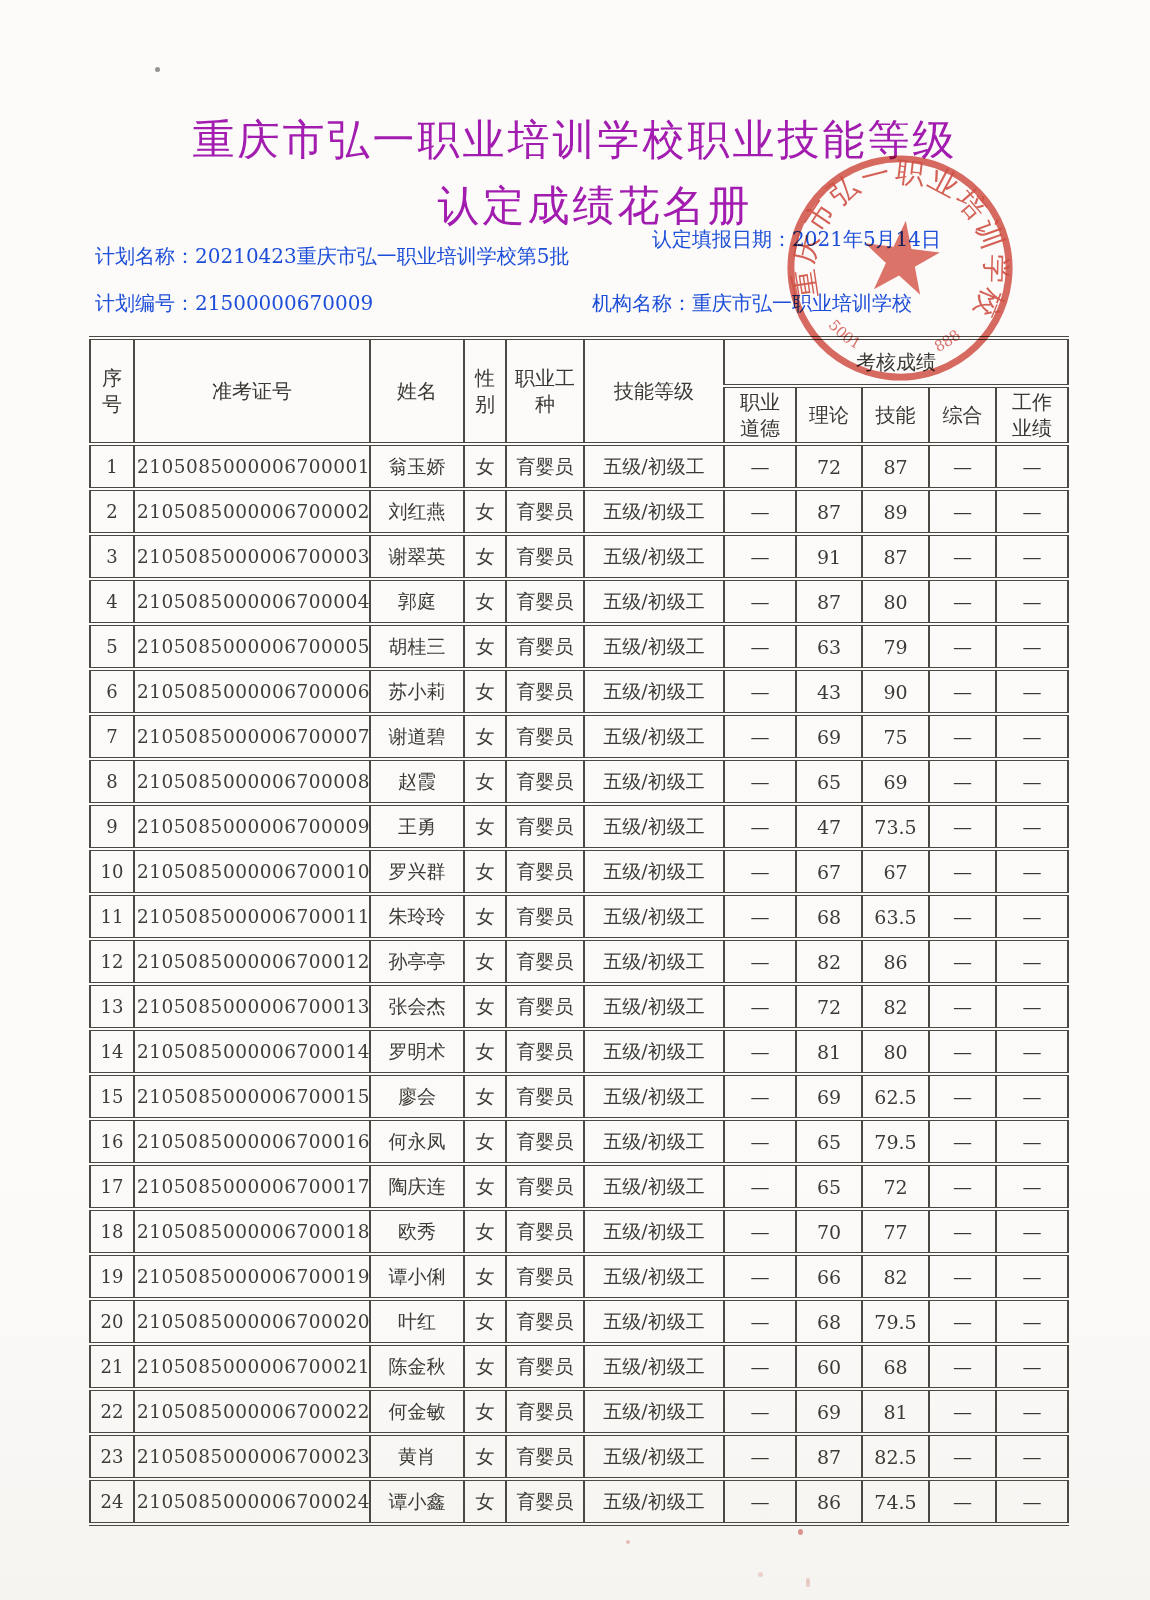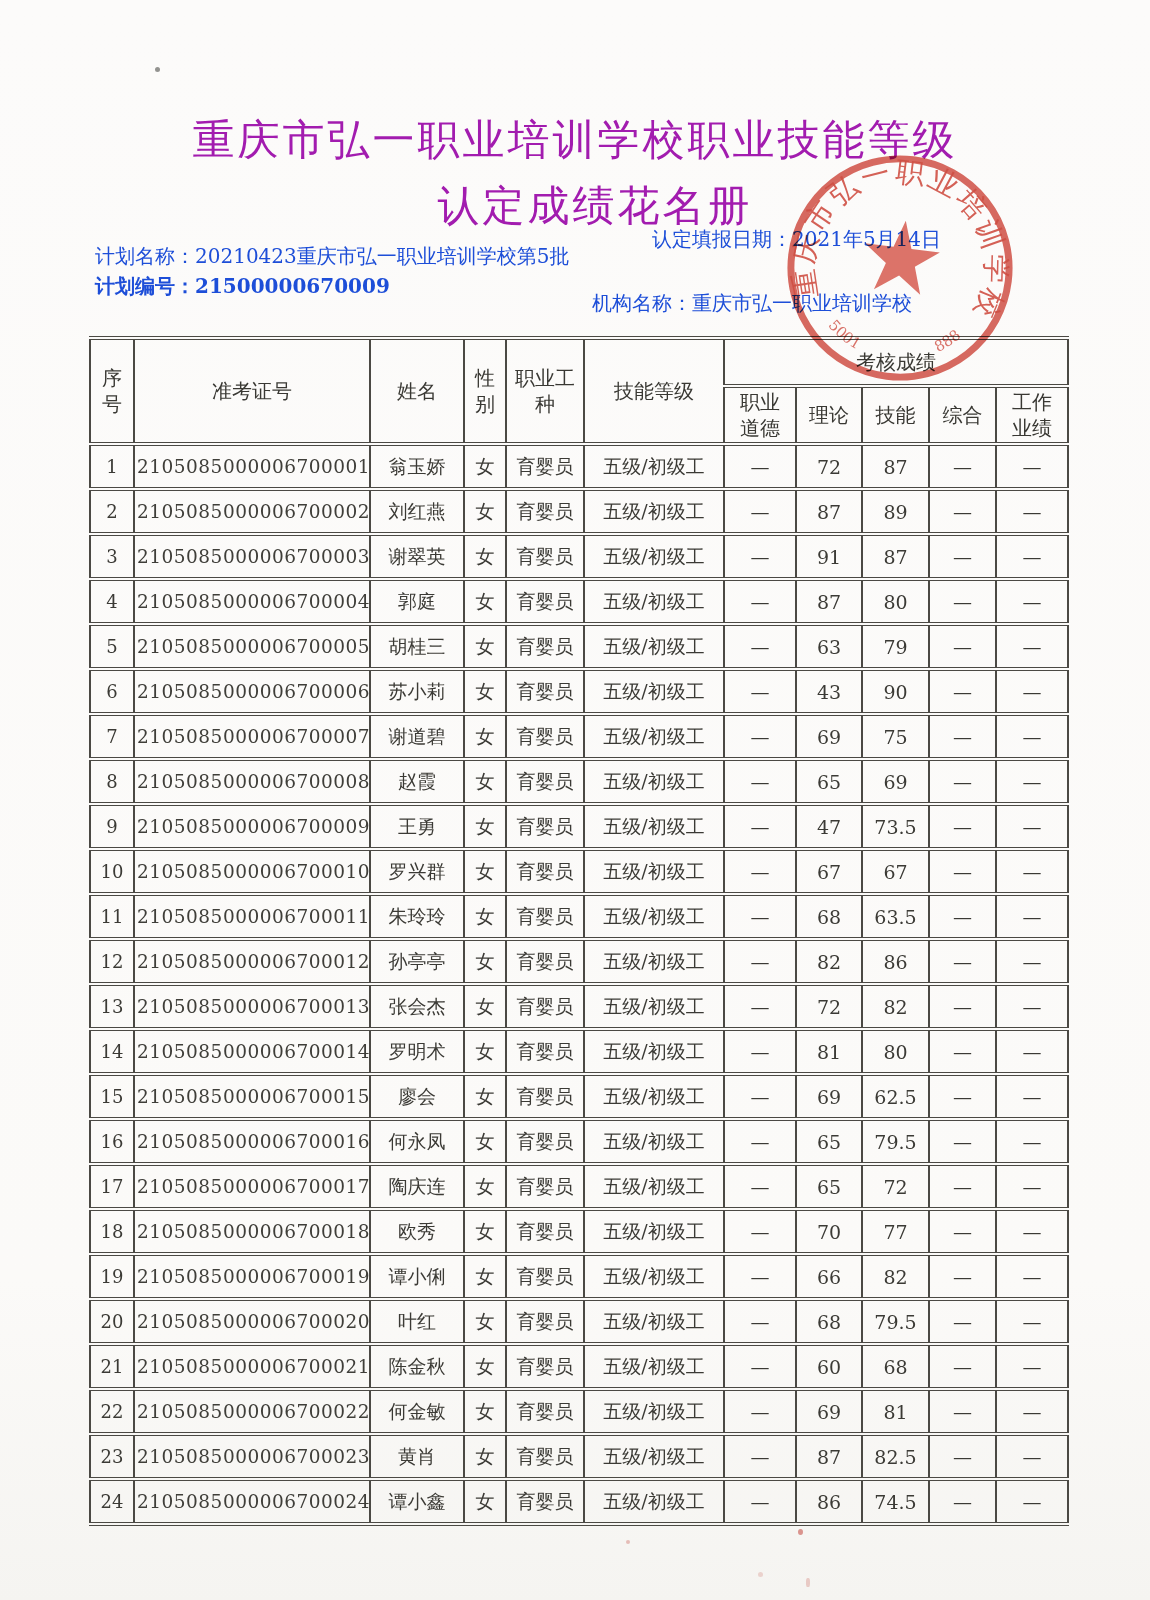--- a/index.html
+++ b/index.html
@@ -13,21 +13,21 @@
     position:absolute; left:0; width:100%;
     text-align:center; font-weight:400; color:#a21caf;
     font-size:42px; letter-spacing:3px; white-space:nowrap;
   }
   #title1 { top:112px; }
   #title2 { top:178px;margin-left:20px; }
 
   .meta-item { position:absolute; font-size:20px; color:#1d4ed8; white-space:nowrap; }
   #meta-plan-name { left:95px;  top:243px; }
   #meta-fill-date { left:652px; top:226px; }
-  #meta-plan-code { left:95px;  top:273px;font-weight:bold; }
+  #meta-plan-code { left:95px;  top:290px; }
   #meta-org-name  { left:592px; top:290px; }
 
   table.roster {
     position:absolute; left:89px; top:336px;
     border-collapse:collapse; table-layout:fixed; width:978px;
     background:transparent;
   }
   .roster th, .roster td {
     border-left:2px solid #4b4944; border-right:2px solid #4b4944;
     border-top:4px double #4b4944; border-bottom:4px double #4b4944;

